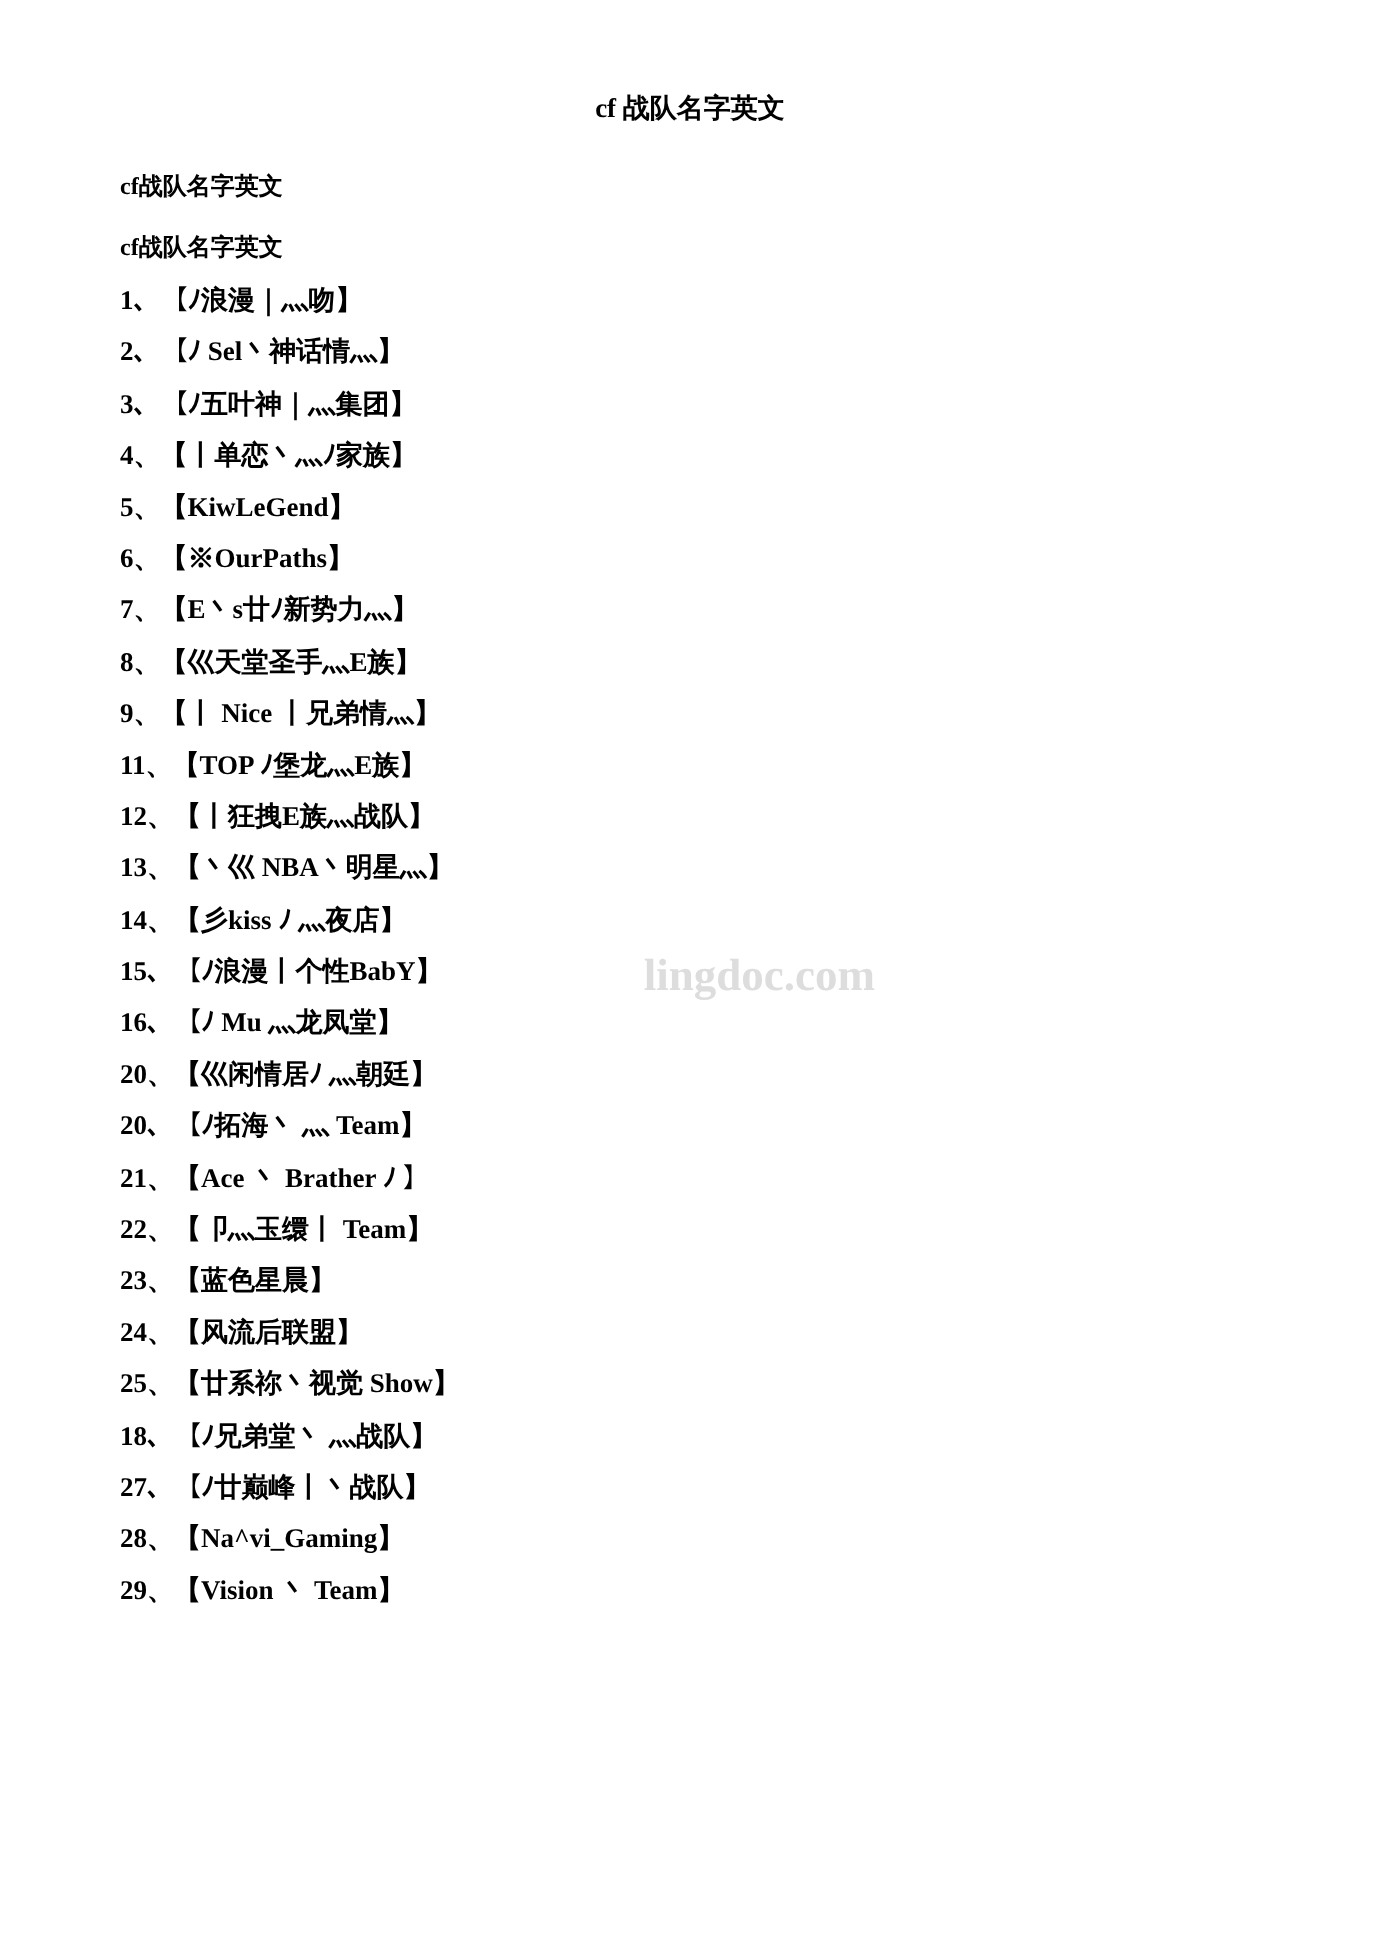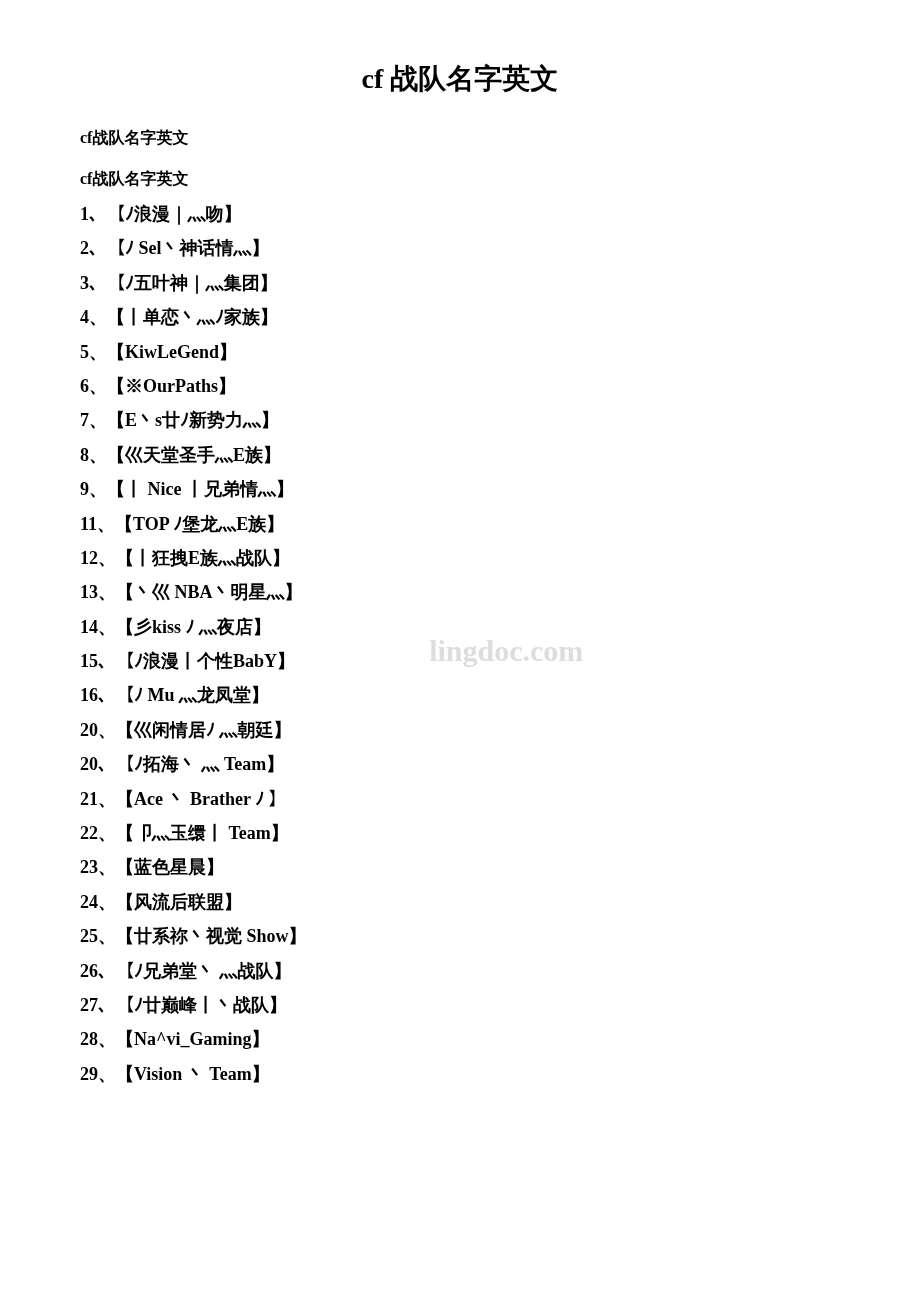--- a/index.html
+++ b/index.html
@@ -12,21 +12,21 @@
       background: #ffffff;
       font-family: "SimSun", "宋体", "Microsoft YaHei", "微软雅黑", serif;
       color: #000000;
       width: 920px;
       min-height: 1302px;
       padding: 60px 80px 60px 80px;
       position: relative;
     }
     .page-title {
       text-align: center;
-      font-size: 28px;
+      font-size: 18px;
       font-weight: bold;
       margin-bottom: 30px;
       font-family: "SimSun", "宋体", serif;
     }
     .subtitle {
       font-size: 16px;
       margin-bottom: 20px;
     }
     .intro-text {
       font-size: 16px;
@@ -77,17 +77,17 @@
     <p class="list-item">14、【彡kiss ﾉ 灬夜店】</p>
     <p class="list-item">15、【ﾉ浪漫丨个性BabY】</p>
     <p class="list-item">16、【ﾉ Mu 灬龙凤堂】</p>
     <p class="list-item">20、【巛闲情居ﾉ 灬朝廷】</p>
     <p class="list-item">20、【ﾉ拓海丶 灬 Team】</p>
     <p class="list-item">21、【Ace 丶 Brather ﾉ 】</p>
     <p class="list-item">22、【卩灬玉缳丨 Team】</p>
     <p class="list-item">23、【蓝色星晨】</p>
     <p class="list-item">24、【风流后联盟】</p>
     <p class="list-item">25、【廿系祢丶视觉 Show】</p>
-    <p class="list-item">26、【ﾉ兄弟堂丶 灬战队】</p>
+    <p class="list-item">18、【ﾉ兄弟堂丶 灬战队】</p>
     <p class="list-item">27、【ﾉ廿巅峰丨丶战队】</p>
     <p class="list-item">28、【Na^vi_Gaming】</p>
     <p class="list-item">29、【Vision 丶 Team】</p>
   </div>
 
 </body></html>

